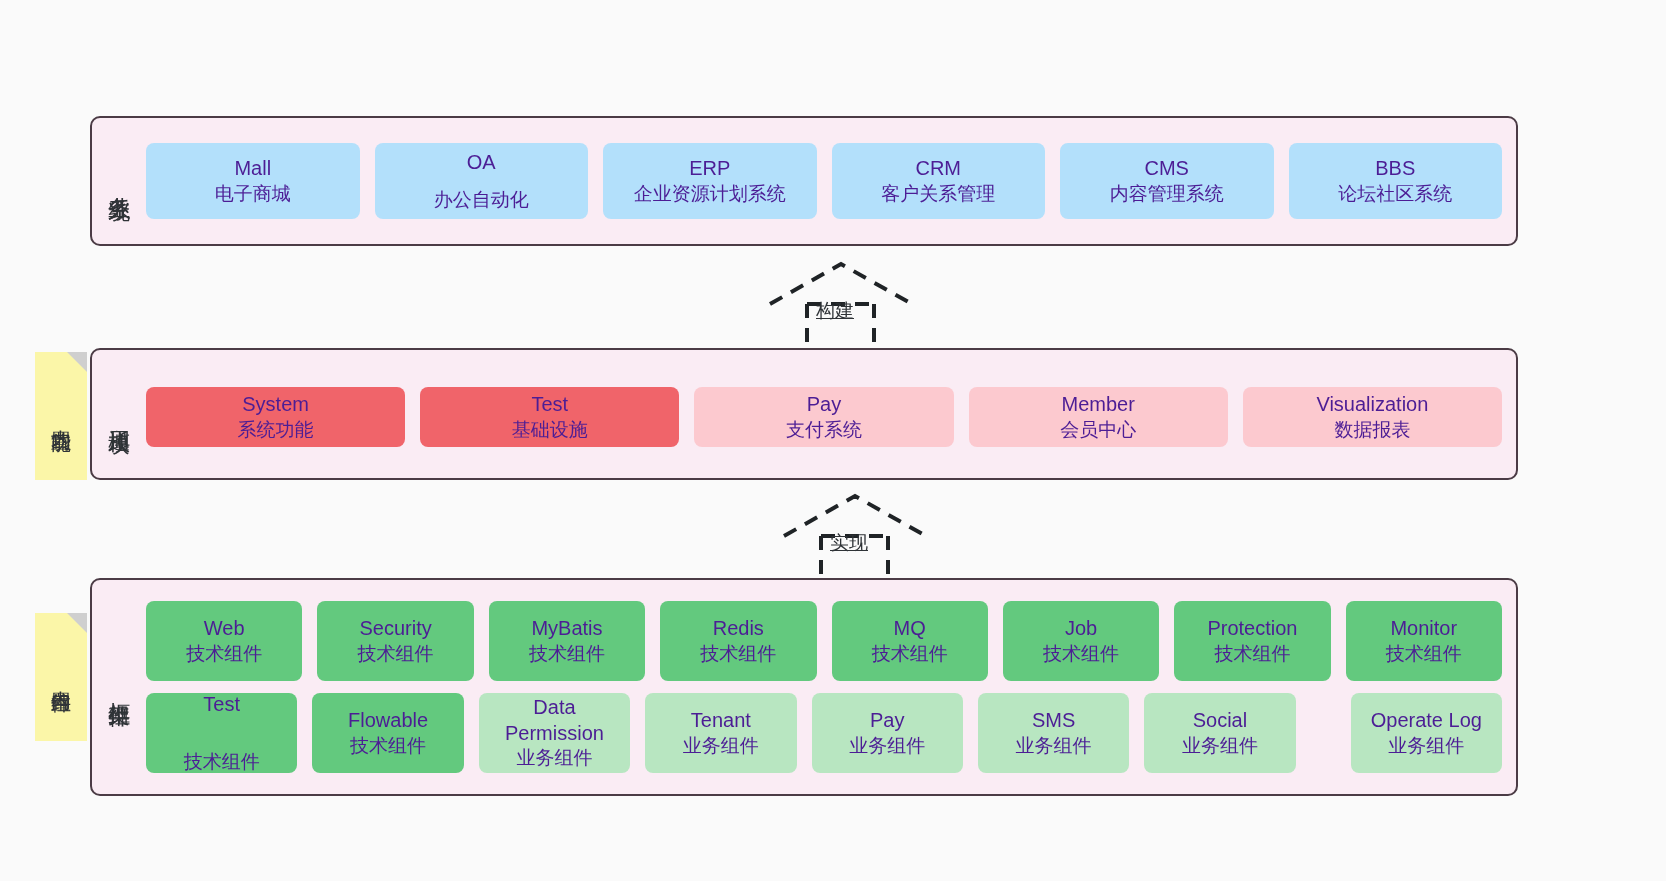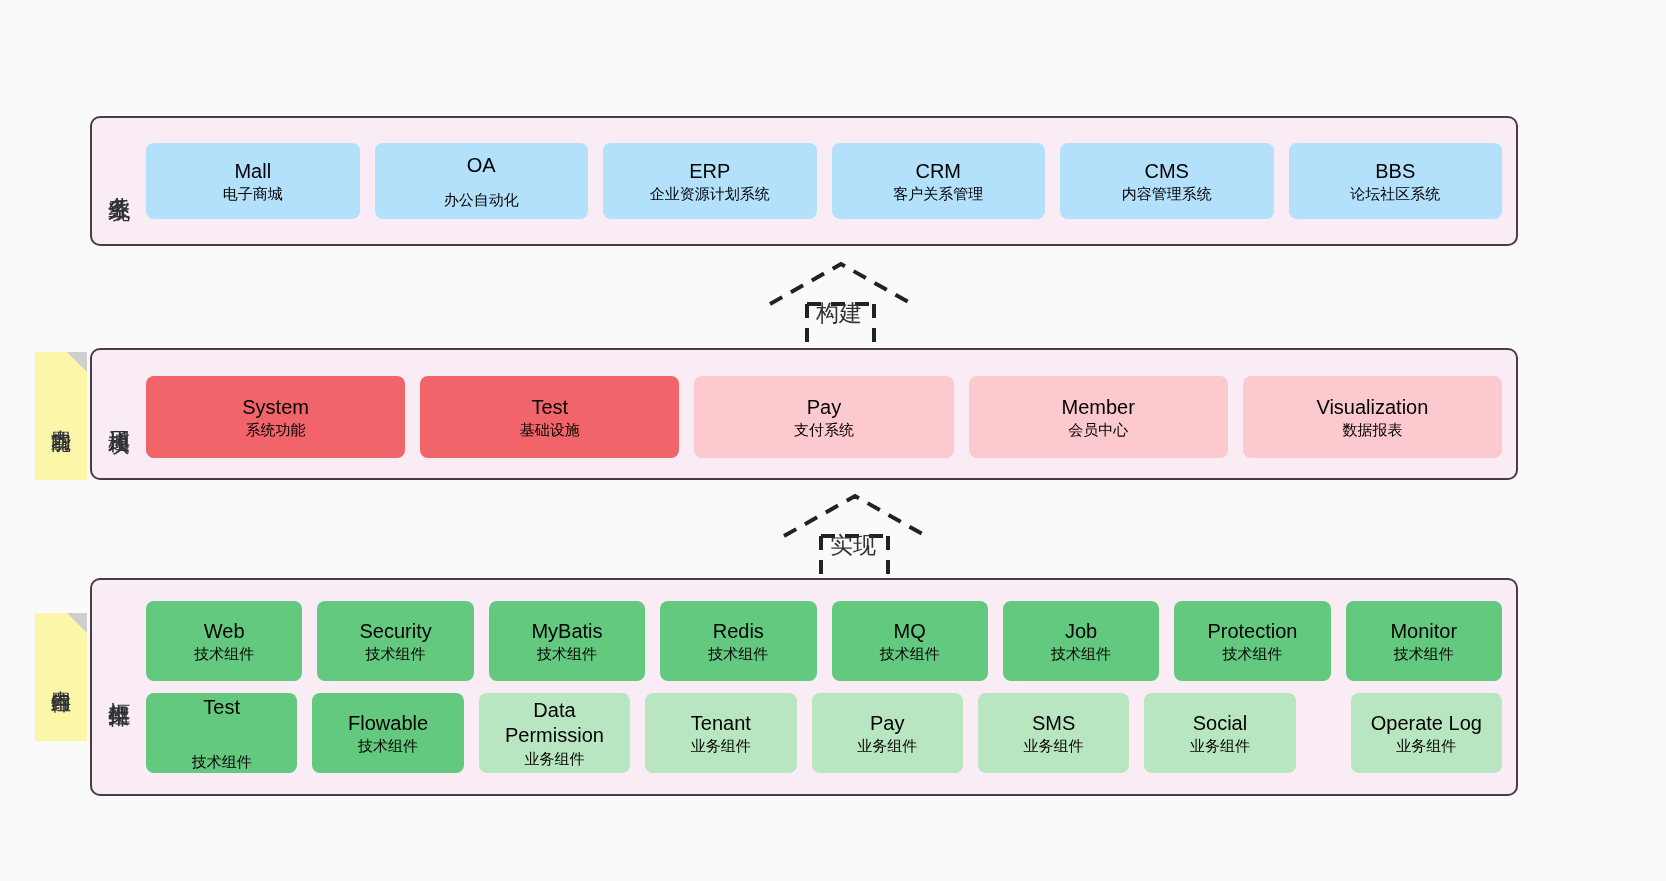--- a/index.html
+++ b/index.html
@@ -73,30 +73,30 @@
   .box {
     box-sizing: border-box;
     flex: 1 1 0;
     border-radius: 8px;
     display: flex;
     flex-direction: column;
     align-items: center;
     justify-content: center;
     text-align: center;
     line-height: 1.28;
-    color: #000000;
+    color: #4c1d95;
     padding: 4px 6px;
     min-width: 0;
   }
   .box .t1 { font-size: 20px; white-space: nowrap; }
-  .box .t2 { font-size: 15px; white-space: nowrap; }
+  .box .t2 { font-size: 19px; white-space: nowrap; }
   .box.wrap .t1 { white-space: normal; }
 
   .sys-row .box { height: 76px; }
-  .mod-row .box { height: 82px; margin-top: 6px; }
+  .mod-row .box { height: 60px; margin-top: 6px; }
   .fw-row .box  { height: 80px; }
 
   
   .note {
     position: absolute;
     box-sizing: border-box;
     background: #fbf6a8;
     width: 52px;
     display: flex;
     align-items: center;
@@ -116,24 +116,25 @@
     border-top: 20px solid #cfcfcf;
     border-left: 20px solid transparent;
   }
 
   
   .connector {
     position: absolute;
   }
   .connector .conn-label {
     position: absolute;
-    font-size: 23px;
+    font-size: 19px;
     color: #2f3337;
     white-space: nowrap;
     background: transparent;
+    text-decoration: underline;
   }
 </style>
 </head>
 <body>
 
 <div class="canvas">
 
   <div class="panel" id="panel-business" style="left:90px; top:116px; width:1428px; height:130px;">
     <div class="panel-label">业务系统</div>
     <div class="panel-body">

